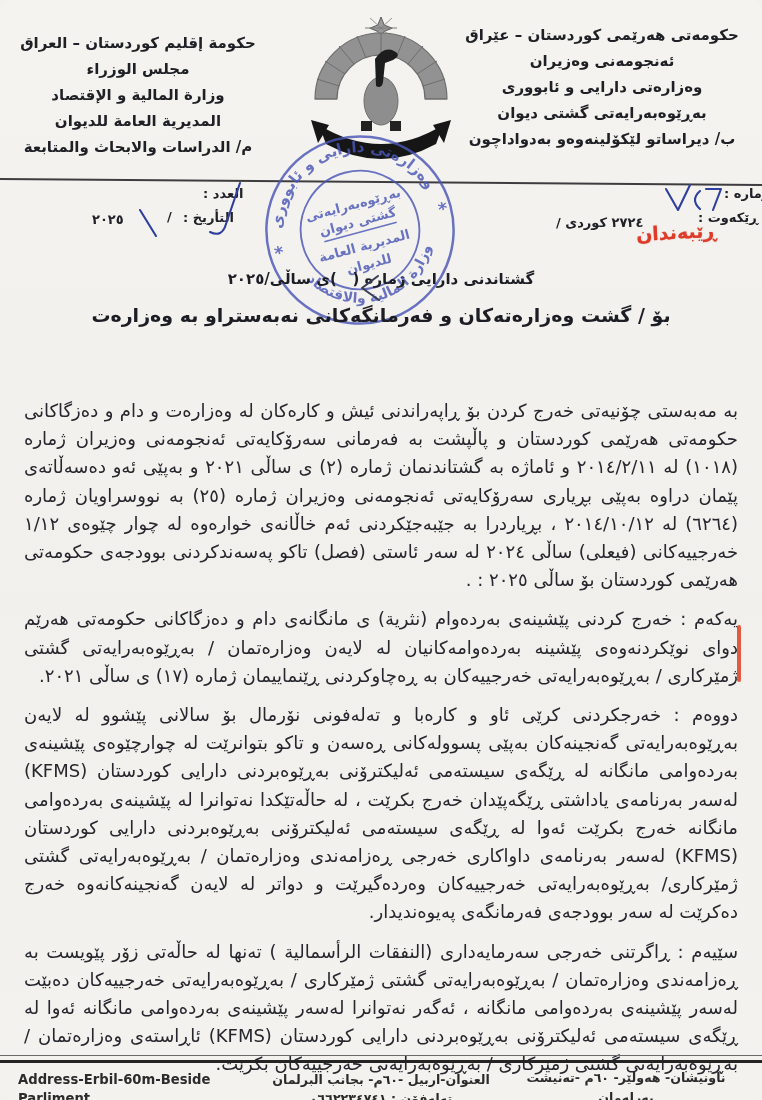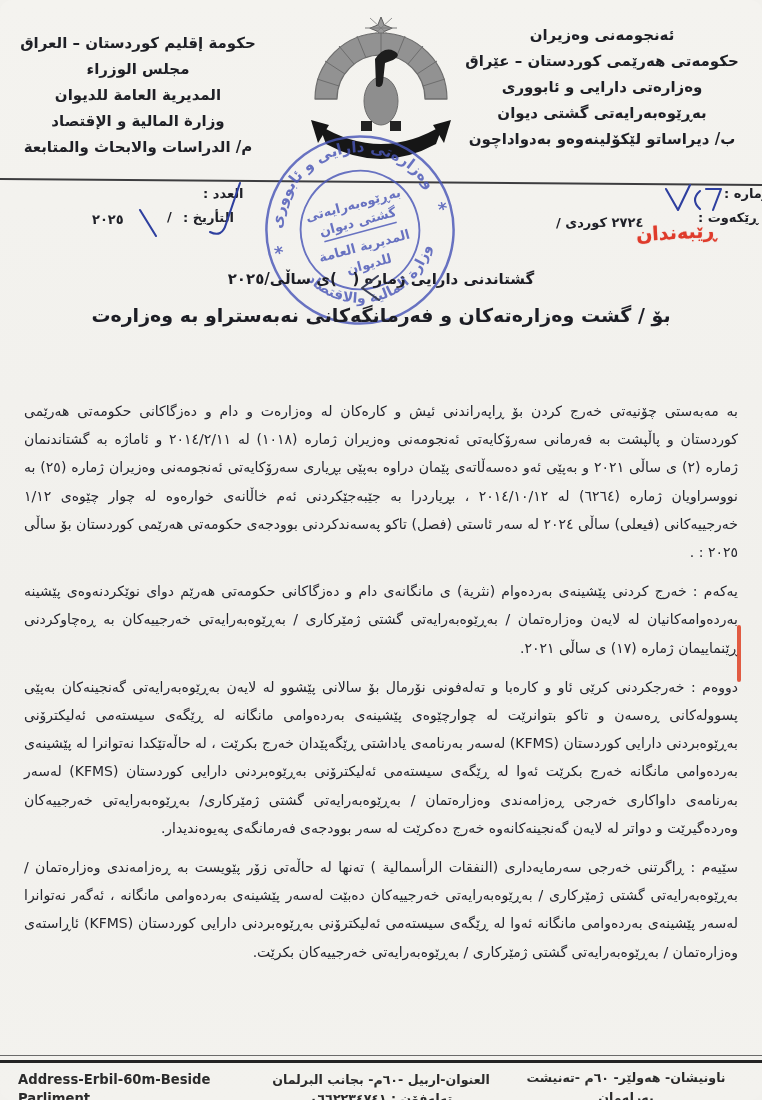--- a/index.html
+++ b/index.html
@@ -41,40 +41,40 @@
   .stamp circle,.stamp line{stroke:#4a57b8;fill:none;}
   
   .title{position:absolute;top:270px;left:0;width:100%;text-align:center;direction:rtl;color:#1d1e25;}
   .title .t1{font-size:15px;font-weight:700;margin:0;}
   .title .t2{font-size:19px;font-weight:700;margin:16px 0 0 0;}
   .title .t3{font-size:16.2px;font-weight:700;margin:14px 0 0 0;}
   
   .body-text{position:absolute;top:397px;left:24px;width:714px;direction:rtl;}
   .body-text p{
     margin:0 0 11px 0;text-align:justify;text-align-last:right;
-    font-size:14px;line-height:28.2px;font-weight:500;color:#26262e;
+    font-size:18px;line-height:28.2px;font-weight:500;color:#26262e;
   }
   .margin-red{position:absolute;top:625px;left:737px;width:4px;height:57px;background:#df4a30;border-radius:2px;opacity:.9;}
   
   .f-rule1{position:absolute;top:1055px;left:0;width:100%;height:1px;background:#6a6a6a;}
   .f-rule2{position:absolute;top:1060px;left:0;width:100%;height:3px;background:#242424;}
   .foot-left{position:absolute;top:1070px;left:18px;width:230px;font-size:13.2px;font-weight:600;line-height:19px;color:#2b2b2b;}
   .foot-center{position:absolute;top:1070px;left:258px;width:246px;text-align:center;direction:rtl;font-size:12.6px;font-weight:600;line-height:19px;color:#2b2b2b;}
   .foot-right{position:absolute;top:1068px;left:500px;width:252px;text-align:center;direction:rtl;font-size:12.6px;font-weight:600;line-height:20px;color:#2b2b2b;}
 </style>
 </head>
 <body>
 
 <div class="page">
 
   <div class="hdr-left">
     <div>حكومة إقليم كوردستان – العراق</div>
     <div>مجلس الوزراء</div>
+    <div>وزارة المالية و الإقتصاد</div>
     <div>المديرية العامة للديوان</div>
-    <div>وزارة المالية و الإقتصاد</div>
     <div>م/ الدراسات والابحاث والمتابعة</div>
   </div>
 
   <svg class="emblem" viewBox="0 0 165 150">
     <g>
       <path d="M82 4 l3.2 8 8 3.2 -8 3.2 -3.2 8 -3.2 -8 -8 -3.2 8 -3.2 z" fill="#9a9a9a" stroke="#5d5d5d" stroke-width="1"></path>
       <line x1="66" y1="15" x2="98" y2="15" stroke="#7b7b7b" stroke-width="1"></line>
       <line x1="71" y1="5" x2="93" y2="25" stroke="#7b7b7b" stroke-width="0.8"></line>
       <line x1="93" y1="5" x2="71" y2="25" stroke="#7b7b7b" stroke-width="0.8"></line>
     </g>
@@ -101,22 +101,22 @@
         <path d="M91 108 h11 v10 h-11 z"></path>
     </g>
     <g fill="#161616">
       <path d="M20 112 q62 38 124 0 l-7 19 q-55 30 -110 0 z"></path>
       <path d="M12 107 l18 5 -11 18 z"></path>
       <path d="M152 107 l-18 5 11 18 z"></path>
     </g>
   </svg>
 
   <div class="hdr-right">
+    <div>حکومەتی هەرێمی کوردستان – عێراق</div>
     <div>ئەنجومەنی وەزیران</div>
-    <div>حکومەتی هەرێمی کوردستان – عێراق</div>
     <div>وەزارەتی دارایی و ئابووری</div>
     <div>بەڕێوەبەرایەتی گشتی دیوان</div>
     <div>ب/ دیراساتو لێکۆلینەوەو بەدواداچون</div>
   </div>
 
   <div class="rule-top"></div>
 
   <span class="fld" style="top:186px;left:203px;">العدد :</span>
   <span class="fld" style="top:210px;left:183px;">التأريخ :</span>
   <span class="fld" style="top:209px;left:167px;">/</span>

